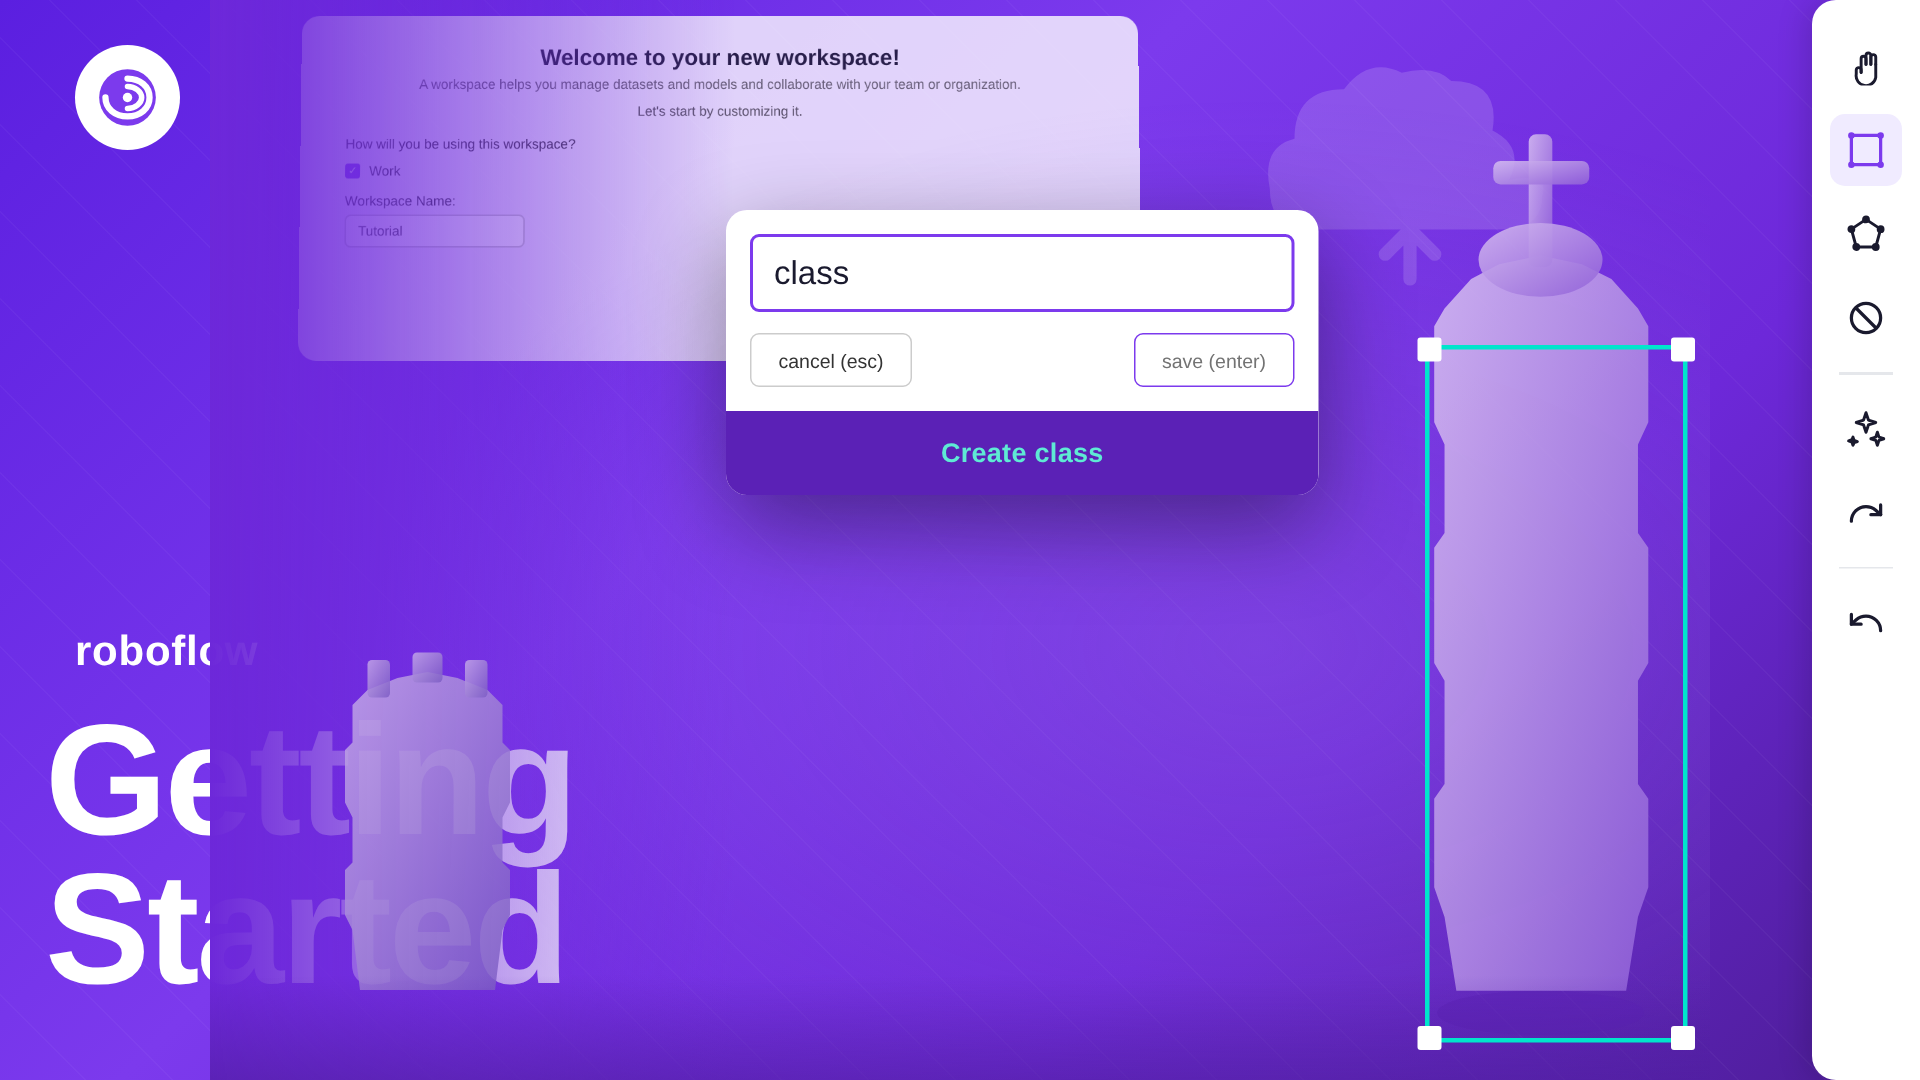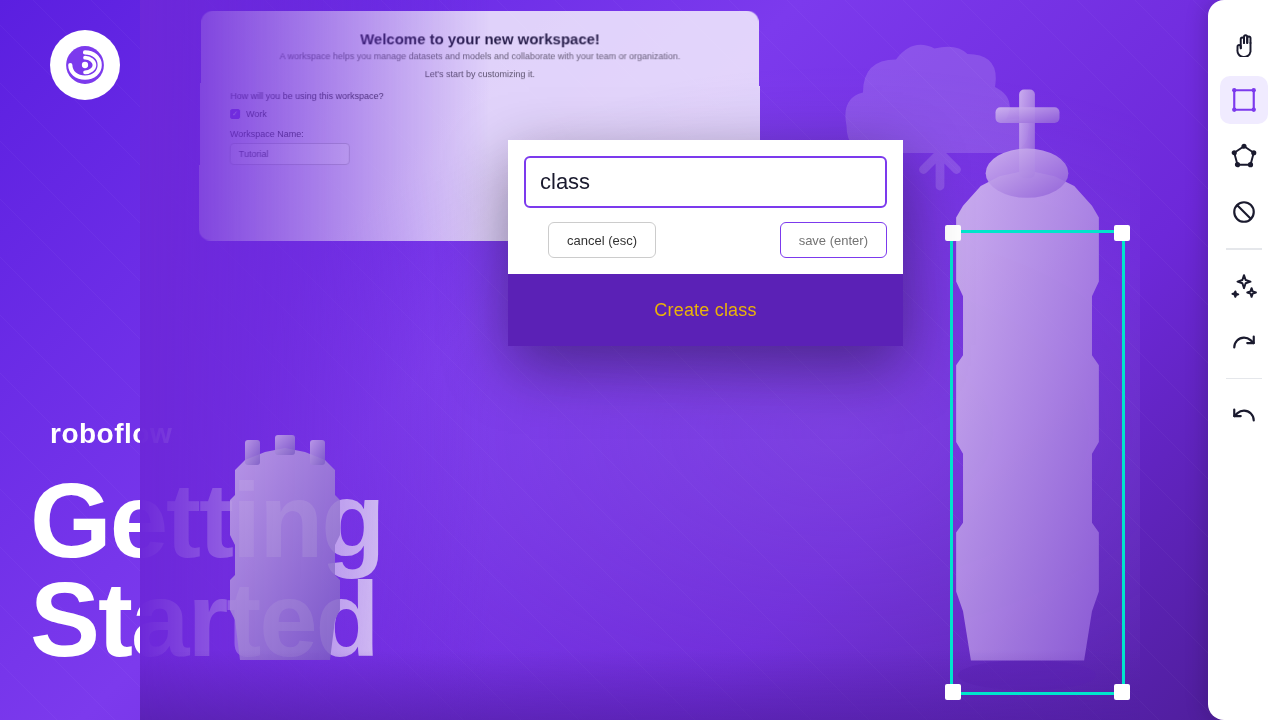--- a/index.html
+++ b/index.html
@@ -214,24 +214,24 @@
     }
     .handle.tl { top: -8px; left: -8px; }
     .handle.tr { top: -8px; right: -8px; }
     .handle.bl { bottom: -8px; left: -8px; }
     .handle.br { bottom: -8px; right: -8px; }
 
     
     .dialog {
       position: absolute;
       top: 140px;
-      left: 508px;
+      left: 484px;
       width: 395px;
       background: white;
-      border-radius: 0;
+      border-radius: 14px;
       box-shadow: 0 20px 60px rgba(0,0,0,0.4);
       overflow: hidden;
     }
 
     .dialog-input-area {
       padding: 16px 16px 14px;
     }
 
     .dialog-input {
       width: 100%;
@@ -254,42 +254,41 @@
 
     .btn-cancel {
       height: 36px;
       padding: 0 18px;
       border: 1.5px solid #ccc;
       border-radius: 6px;
       background: white;
       color: #333;
       font-size: 13px;
       cursor: pointer;
-      margin-left: 24px;
     }
 
     .btn-save {
       height: 36px;
       padding: 0 18px;
       border: 1.5px solid #7c3aed;
       border-radius: 6px;
       background: white;
       color: #737373;
       font-size: 13px;
       cursor: pointer;
       font-weight: 500;
     }
 
     .btn-create-class {
       width: 100%;
-      height: 72px;
+      height: 56px;
       background: #5b21b6;
-      color: #eab308;
+      color: #5eead4;
       font-size: 18px;
-      font-weight: 400;
+      font-weight: 700;
       border: none;
       cursor: pointer;
       display: flex;
       align-items: center;
       justify-content: center;
       letter-spacing: 0.2px;
     }
 
     
     .toolbar {

